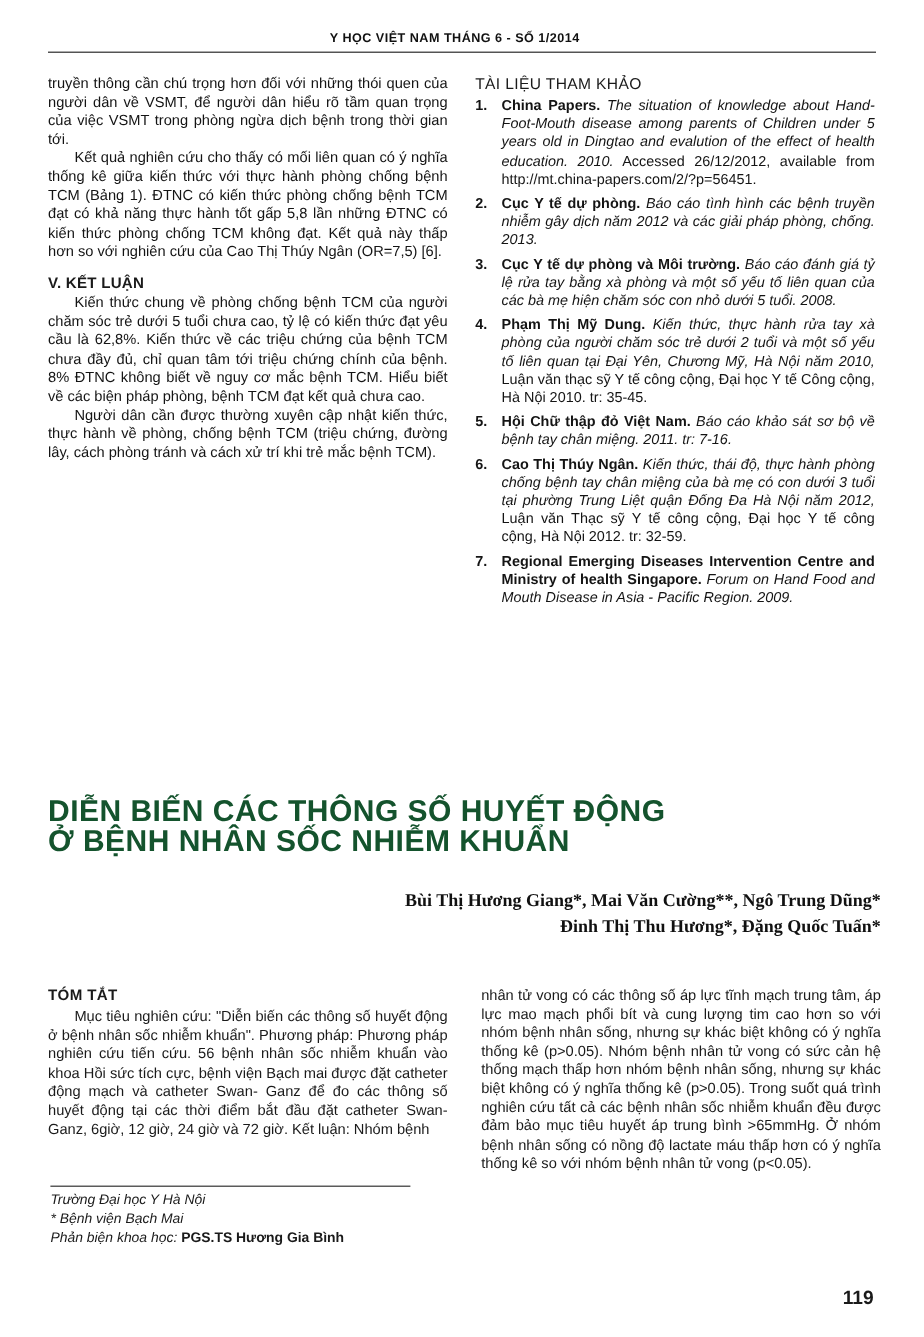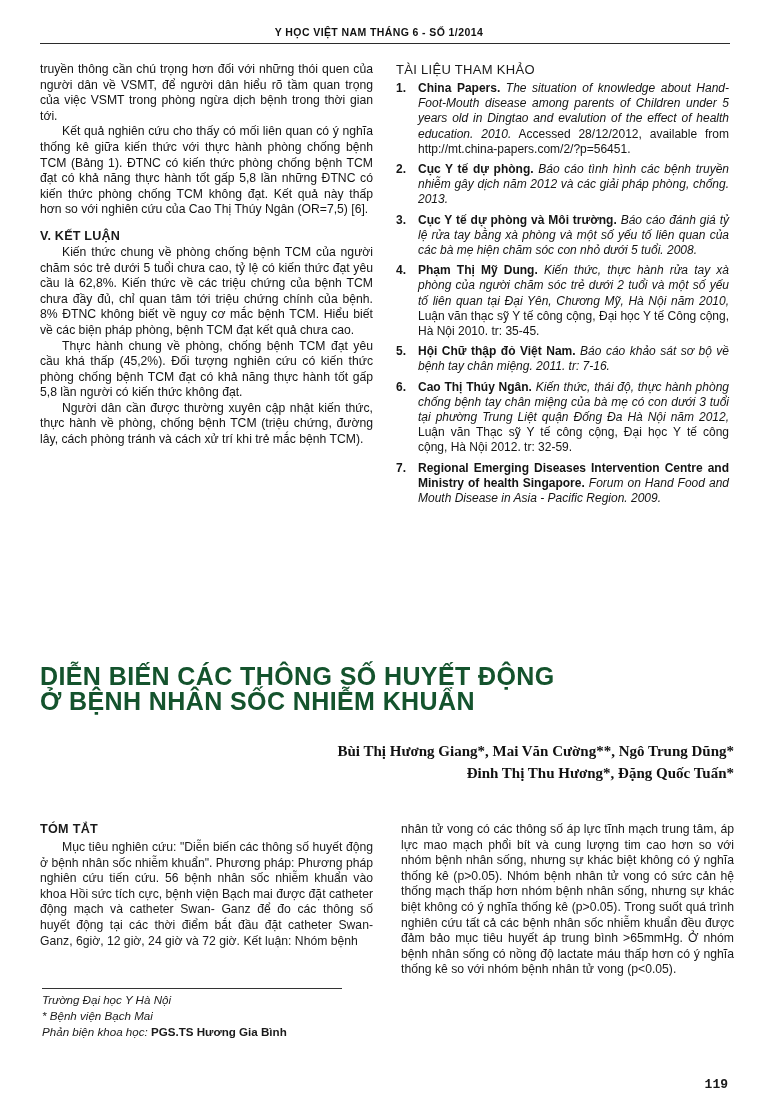--- a/index.html
+++ b/index.html
@@ -173,54 +173,53 @@
     border-top: 1px solid #333;
     width: 300px;
     margin-bottom: 3px;
   }
   .footnotes .fn-bold { font-weight: bold; font-style: normal; }
 
   .page-number {
     position: absolute;
     right: 42px;
     bottom: 22px;
-    font-family: Liberation Mono, monospace;
-    font-size: 13px;
+    font-family: Liberation Sans, sans-serif;
+    font-size: 16px;
     font-weight: bold;
   }
 
   .skew { display: block; }
 </style>
 </head>
 <body>
 
 <div class="page">
 
   <div class="running-head">Y HỌC VIỆT NAM THÁNG 6 - SỐ 1/2014</div>
   <div class="rule"></div>
 
   <div class="top-cols">
 
     <div class="col">
       <p>truyền thông cần chú trọng hơn đối với những thói quen của người dân về VSMT, để người dân hiểu rõ tầm quan trọng của việc VSMT trong phòng ngừa dịch bệnh trong thời gian tới.</p>
       <p class="indent">Kết quả nghiên cứu cho thấy có mối liên quan có ý nghĩa thống kê giữa kiến thức với thực hành phòng chống bệnh TCM (Bảng 1). ĐTNC có kiến thức phòng chống bệnh TCM đạt có khả năng thực hành tốt gấp 5,8 lần những ĐTNC có kiến thức phòng chống TCM không đạt. Kết quả này thấp hơn so với nghiên cứu của Cao Thị Thúy Ngân (OR=7,5) [6].</p>
       <h2 class="sec">V. KẾT LUẬN</h2>
       <p class="indent">Kiến thức chung về phòng chống bệnh TCM của người chăm sóc trẻ dưới 5 tuổi chưa cao, tỷ lệ có kiến thức đạt yêu cầu là 62,8%. Kiến thức về các triệu chứng của bệnh TCM chưa đầy đủ, chỉ quan tâm tới triệu chứng chính của bệnh. 8% ĐTNC không biết về nguy cơ mắc bệnh TCM. Hiểu biết về các biện pháp phòng, bệnh TCM đạt kết quả chưa cao.</p>
-      <p class="indent">Thực hành chung về phòng, chống bệnh TCM đạt yêu cầu khá thấp (45,2%). Đối tượng nghiên cứu có kiến thức phòng chống bệnh TCM đạt có khả năng thực hành tốt gấp 5,8 lần người có kiến thức không đạt.</p>
       <p class="indent">Người dân cần được thường xuyên cập nhật kiến thức, thực hành về phòng, chống bệnh TCM (triệu chứng, đường lây, cách phòng tránh và cách xử trí khi trẻ mắc bệnh TCM).</p>
     </div>
 
     <div class="col">
       <h2 class="refs-title">TÀI LIỆU THAM KHẢO</h2>
       <ol class="refs">
         <li>
           <span class="num">1.</span>
           <span class="ref-src">China Papers.</span>
           <span class="ref-body">The situation of knowledge about Hand-Foot-Mouth disease among parents of Children under 5 years old in Dingtao and evalution of the effect of health education. 2010.</span>
-          <span class="ref-tail">Accessed 28/12/2012, available from http://mt.china-papers.com/2/?p=56451.</span>
+          <span class="ref-tail">Accessed 26/12/2012, available from http://mt.china-papers.com/2/?p=56451.</span>
         </li>
         <li>
           <span class="num">2.</span>
           <span class="ref-src">Cục Y tế dự phòng.</span>
           <span class="ref-body">Báo cáo tình hình các bệnh truyền nhiễm gây dịch năm 2012 và các giải pháp phòng, chống. 2013.</span>
           <span class="ref-tail"></span>
         </li>
         <li>
           <span class="num">3.</span>
           <span class="ref-src">Cục Y tế dự phòng và Môi trường.</span>

